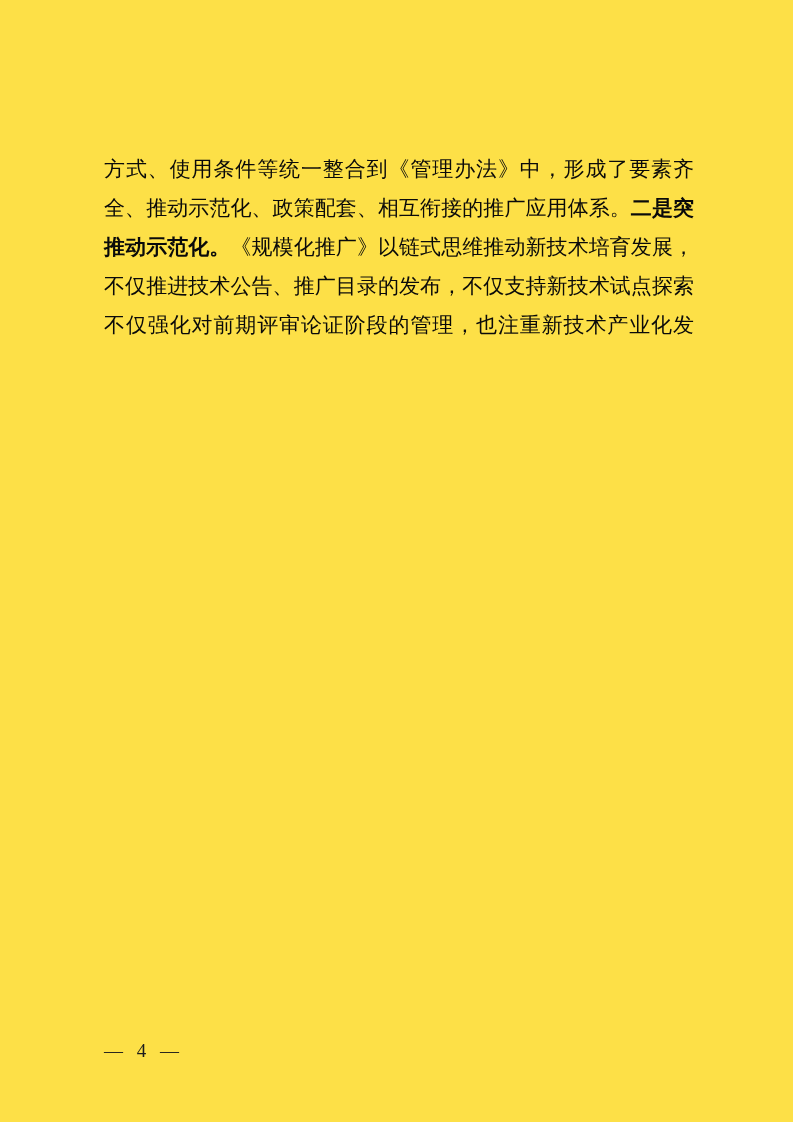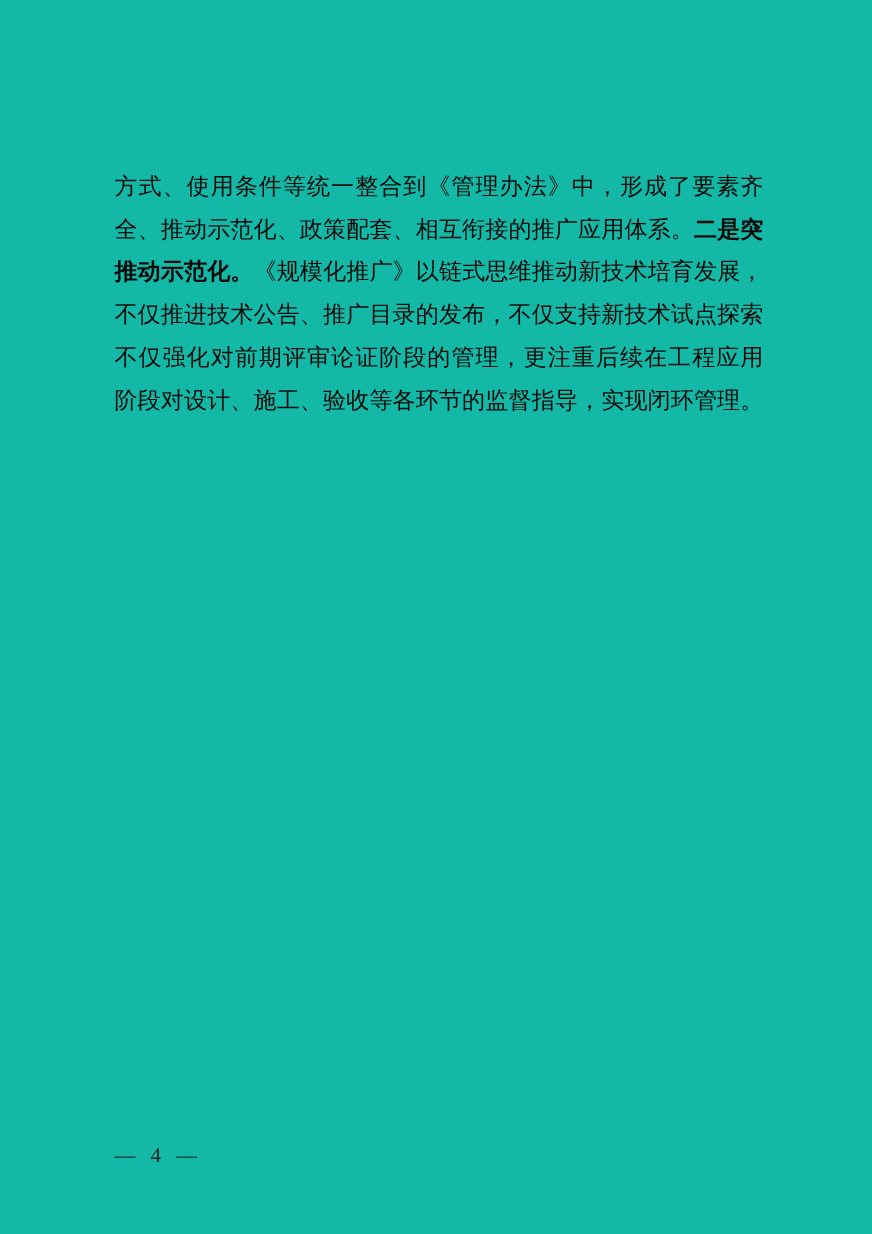--- a/index.html
+++ b/index.html
@@ -4,21 +4,21 @@
 <style>
   html, body {
     margin: 0;
     padding: 0;
     background: #ffffff;
   }
   .page {
     position: relative;
     width: 793px;
     height: 1122px;
-    background: #14b8a6;
+    background: #fde047;
     overflow: hidden;
     font-family: "DejaVu Sans", "Liberation Sans", sans-serif;
   }
   .body-text {
     position: absolute;
     left: 104px;
     top: 150px;
     width: 590px;
     color: #0a0a0a;
     font-size: 21px;
@@ -49,17 +49,16 @@
 </style>
 </head>
 <body>
 
 <div class="page">
   <div class="body-text">
       <div class="para-line"><span class="seg-regular">方式、使用条件等统一整合到《管理办法》中，形成了要素齐</span></div>
       <div class="para-line"><span class="seg-regular">全、推动示范化、政策配套、相互衔接的推广应用体系。</span><span class="seg-bold">二是突</span></div>
       <div class="para-line"><span class="seg-bold">推动示范化。</span><span class="seg-regular">《规模化推广》以链式思维推动新技术培育发展，</span></div>
       <div class="para-line"><span class="seg-regular">不仅推进技术公告、推广目录的发布，不仅支持新技术试点探索</span></div>
-      <div class="para-line"><span class="seg-regular">不仅强化对前期评审论证阶段的管理，更注重后续在工程应用</span></div>
-      <div class="para-line"><span class="seg-regular">阶段对设计、施工、验收等各环节的监督指导，实现闭环管理。</span></div>
+      <div class="para-line"><span class="seg-regular">不仅强化对前期评审论证阶段的管理，也注重新技术产业化发</span></div>
     </div>
   <div class="footer">— 4 —</div>
 </div>
 
 </body></html>

